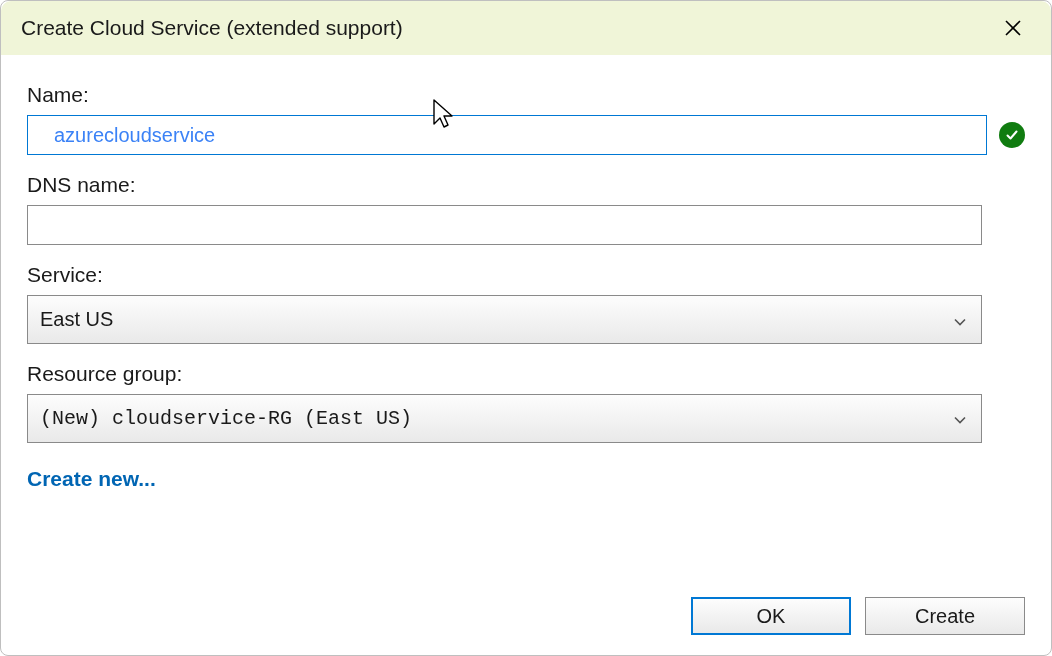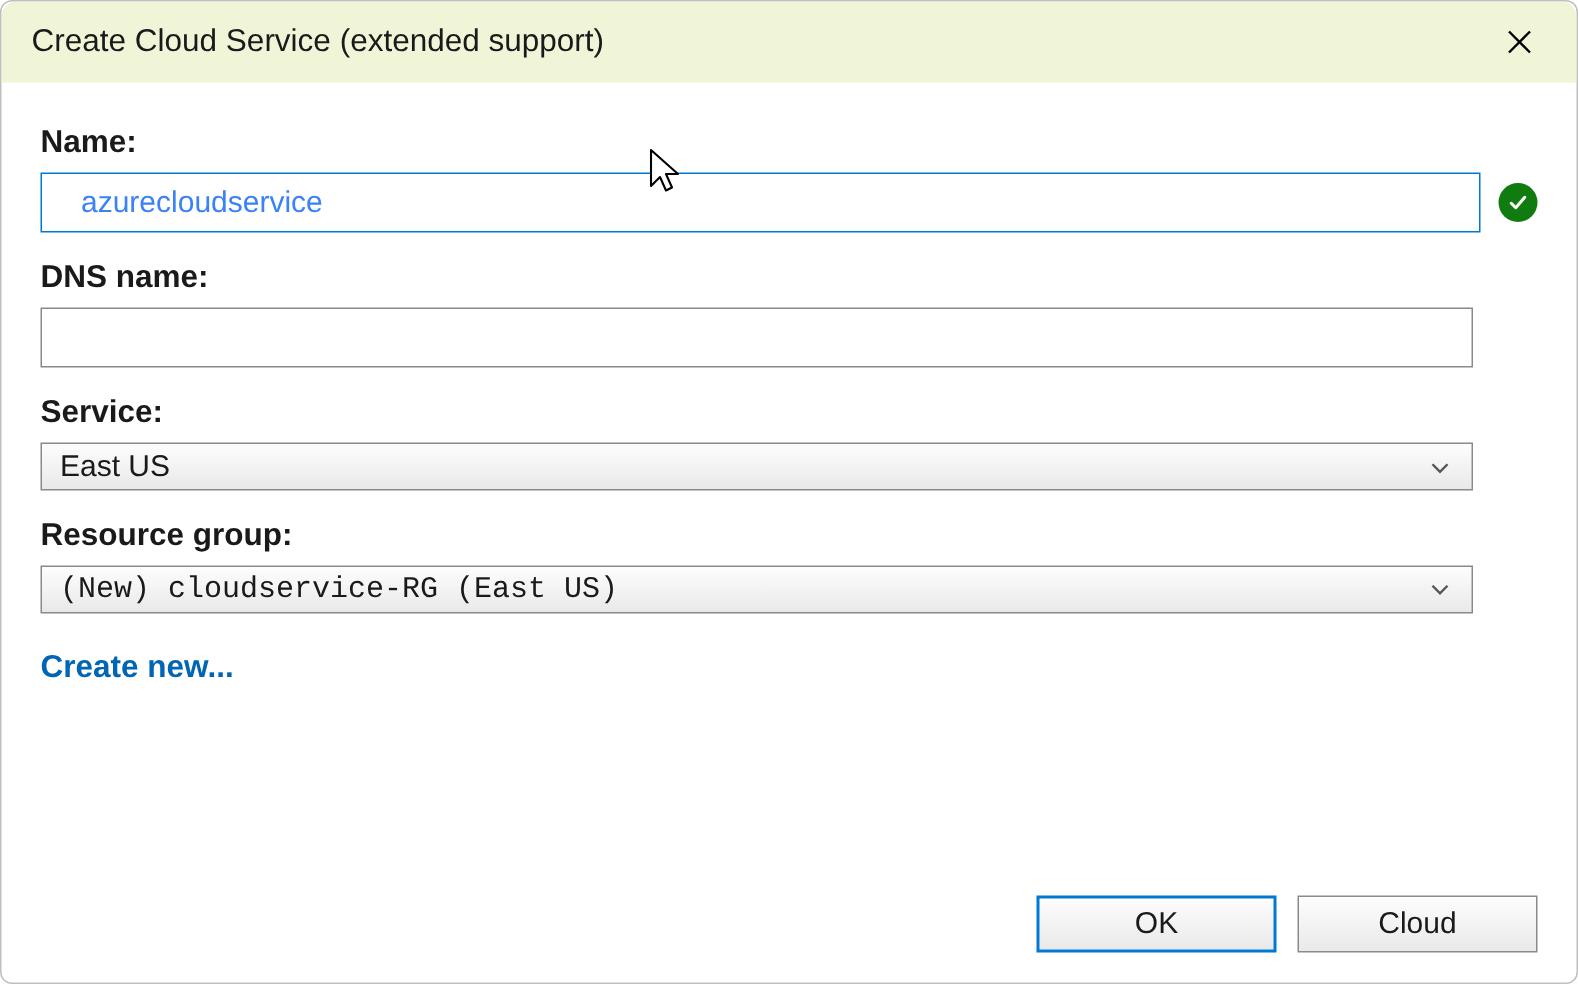--- a/index.html
+++ b/index.html
@@ -45,21 +45,20 @@
     color: #000;
   }
   .content {
     padding: 28px 26px 0 26px;
   }
   .field-group { margin-bottom: 18px; }
   .label {
     font-size: 21px;
     color: #1a1a1a;
     margin-bottom: 8px;
-    font-weight: bold;
   }
   .input-row {
     display: flex;
     align-items: center;
     gap: 12px;
   }
   .text-input {
     flex: 1;
     height: 40px;
     border: 1px solid #0078d4;
@@ -77,21 +76,21 @@
     border-radius: 50%;
     background: #107c10;
     display: flex;
     align-items: center;
     justify-content: center;
     color: #fff;
     flex: 0 0 auto;
   }
   .select {
     width: 100%;
-    height: 32px;
+    height: 49px;
     border: 1px solid #8a8a8a;
     background: linear-gradient(#fdfdfd, #e9e9e9);
     display: flex;
     align-items: center;
     padding: 0 12px;
     font-size: 20px;
     color: #1a1a1a;
     position: relative;
     cursor: pointer;
   }
@@ -198,21 +197,21 @@
 
     <div class="link">Create new...</div>
 
   </div>
 
   <div class="button-row">
     <div class="btn primary">
       <span>OK</span>
     </div>
     <div class="btn">
-      <span>Cloud</span>
+      <span>Create</span>
     </div>
   </div>
 
   <svg class="cursor-icon" width="26" height="34" viewBox="0 0 26 34">
     <polygon points="1,1 1,25 7,19 11,28 15,26 11,17 19,17" fill="#fff" stroke="#000" stroke-width="1.4" stroke-linejoin="round"></polygon>
   </svg>
 
 </div>
 
 </body></html>

